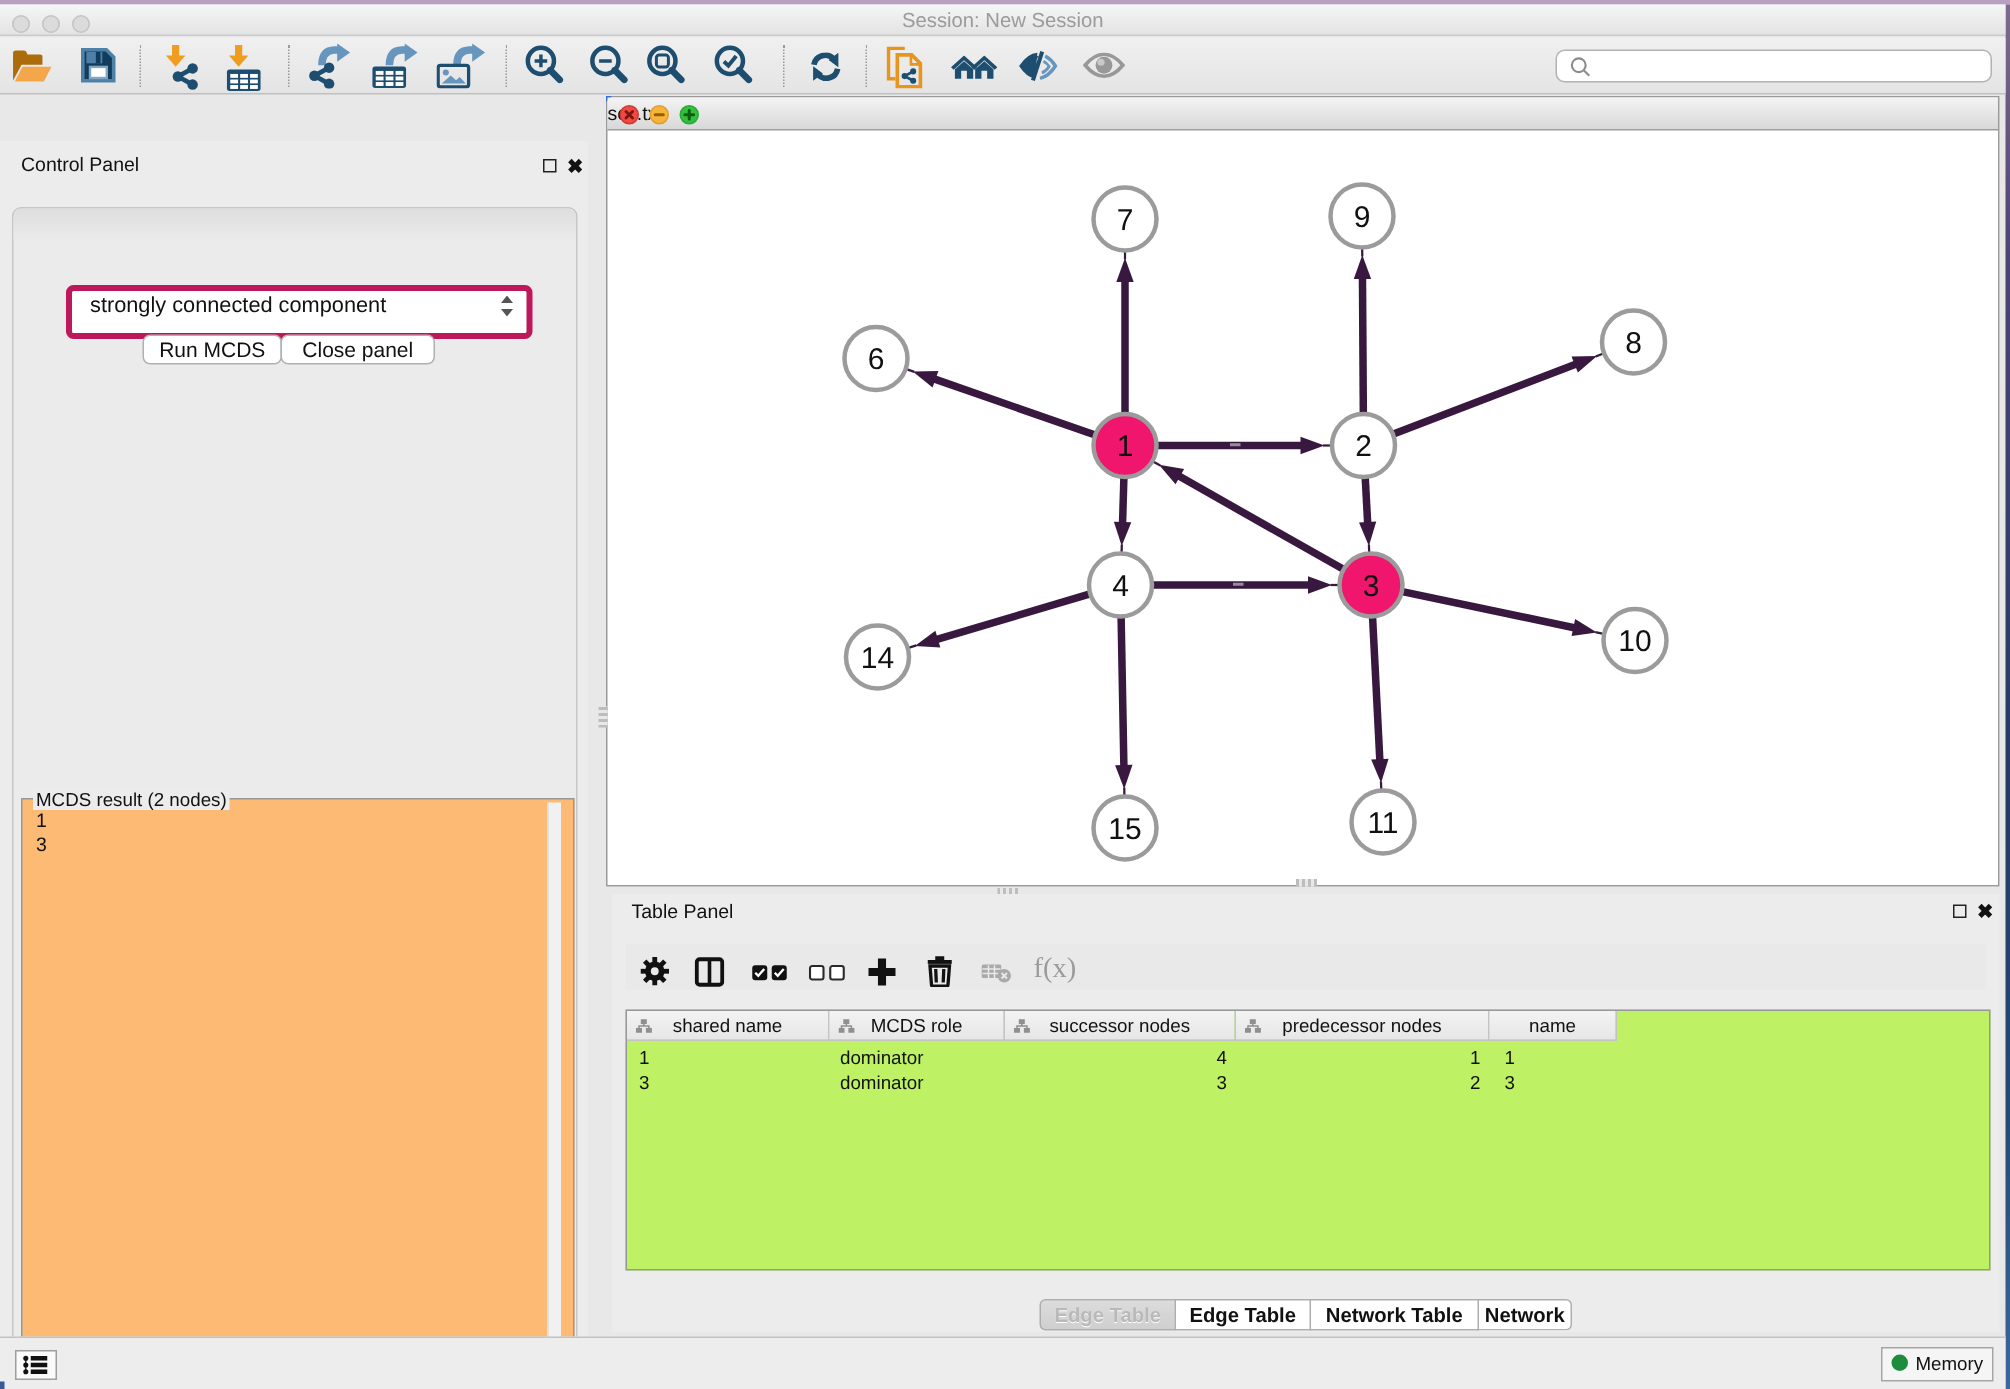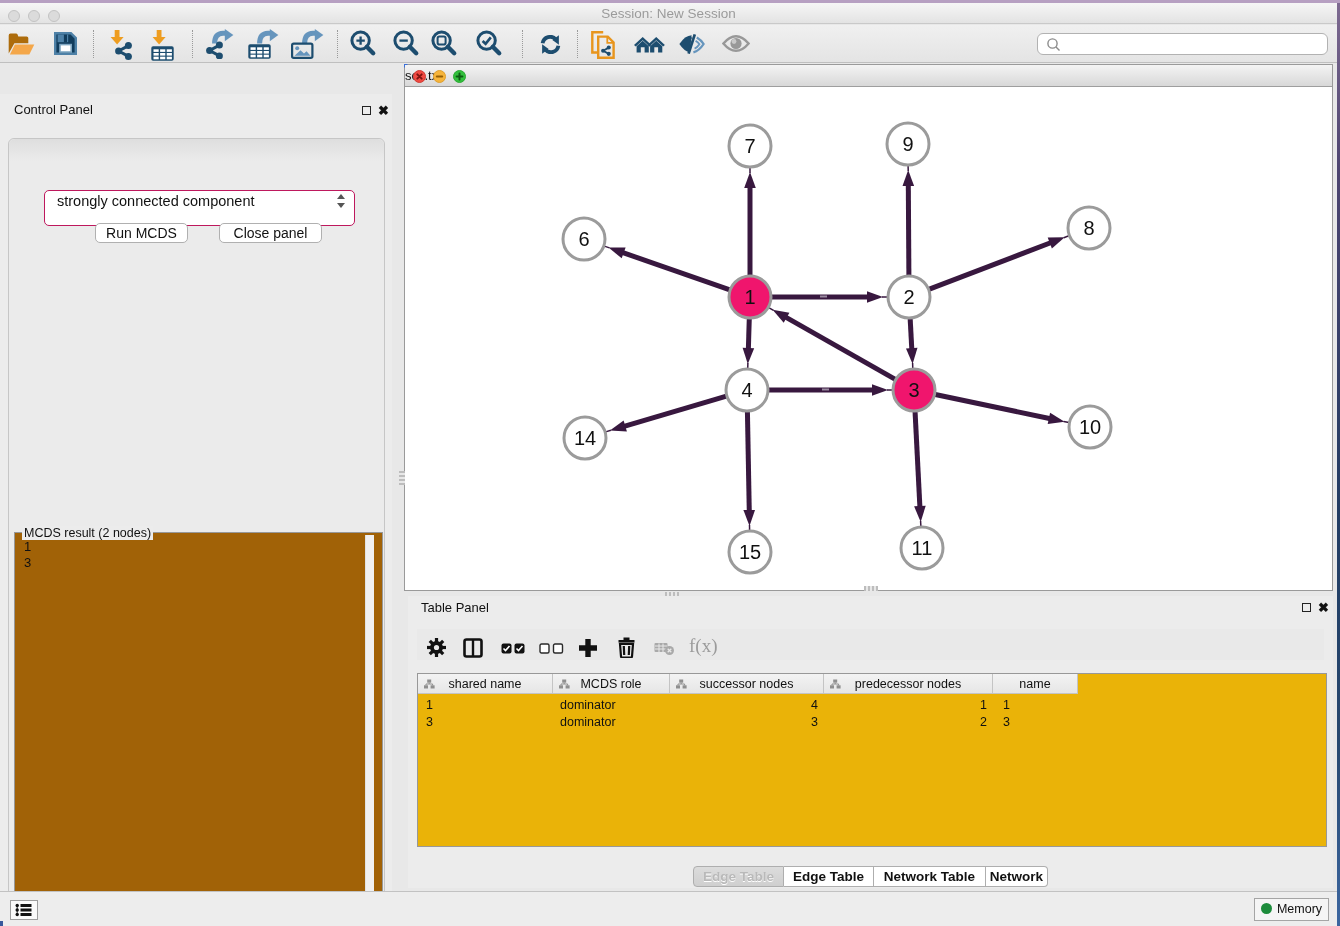--- a/index.html
+++ b/index.html
@@ -22,37 +22,37 @@
 .wicon-sq { position:absolute; width:9px; height:9px; border:1.5px solid #222; }
 .wicon-x { position:absolute; font-size:13px; font-weight:bold; color:#111; line-height:13px; }
 #cp-content { position:absolute; left:8px; top:44px; width:377px; height:770px; border:1px solid #c6c6c6; border-radius:6px; background:#ebebeb; }
 #cp-content:before { content:""; position:absolute; left:0; top:0; right:0; height:22px; background:linear-gradient(#dedede,#ebebeb); border-radius:6px 6px 0 0; }
 .tabrow { position:absolute; display:flex; }
 .tab { height:21px; line-height:20px; font-size:14px; text-align:center; background:#fff; border:1px solid #aeaeae; border-left:none; color:#111; }
 .tab.first { border-left:1px solid #aeaeae; border-radius:4px 0 0 4px; }
 .tab.last { border-radius:0 4px 4px 0; }
 .tab.sel { background:linear-gradient(#dcdcdc,#cfcfcf); color:#b9b9b9; text-shadow:0 1px 0 #fff; }
 #opt-label { left:0; top:74px; width:392px; text-align:center; font-size:14px; color:#111; }
-#dropdown { left:44px; top:96px; width:311px; height:36px; background:#fff; border:1px solid #be185d; border-radius:5px; font-size:14.5px; line-height:20px; padding-left:12px; color:#111; }
+#dropdown { left:44px; top:96px; width:311px; height:36px; background:#fff; border:4px solid #be185d; border-radius:5px; font-size:14.5px; line-height:20px; padding-left:12px; color:#111; }
 .btn { position:absolute; height:20px; background:#fff; border:1px solid #b0b0b0; border-radius:5px; font-size:14px; text-align:center; line-height:18px; color:#111; }
-#mcds-box { left:14px; top:438px; width:369px; height:365px; border:1px solid #989898; background:#a16207; }
+#mcds-box { left:14px; top:438px; width:369px; height:365px; border:1px solid #989898; background:#fdba74; }
 #mcds-legend { position:absolute; left:7px; top:-7px; background:#ececec; font-size:12.5px; color:#111; padding:0 2px; }
 #mcds-scroll { position:absolute; right:8px; top:2px; width:9px; height:357px; background:#f1f1f1; border-left:1px solid #e2e2e2; }
 #mcds-text { position:absolute; left:9px; top:6px; font-size:13px; color:#111; line-height:16px; }
 
 #netwin { left:404px; top:64px; width:929px; height:527px; background:#fff; border:1px solid #9a9a9a; }
 #nethead { position:absolute; left:0; top:0; width:100%; height:22px; background:linear-gradient(#f4f4f4,#d8d8d8); border-bottom:1px solid #9e9e9e; }
 #nethead .tl { position:absolute; top:4.5px; width:13px; height:13px; border-radius:50%; }
 #nethead .tl svg { display:block; }
 #net-title { width:100%; text-align:left; font-size:13px; font-weight:normal; color:#111; line-height:22px; }
 #bluecorner { position:absolute; left:-1px; top:-1px; width:0; height:0; border-top:4px solid #3a6fd8; border-right:4px solid transparent; }
 
 #tpanel { left:408px; top:596px; width:925px; height:292px; background:#ececec; }
 #ttoolbar { position:absolute; left:9px; top:33px; width:907px; height:31px; background:#e9e9e9; }
-#ttable { position:absolute; left:9px; top:77px; width:910px; height:174px; background:#eab308; border:1px solid #989898; }
+#ttable { position:absolute; left:9px; top:77px; width:910px; height:174px; background:#bef264; border:1px solid #989898; }
 .th { position:absolute; top:0; height:20px; background:linear-gradient(#f3f3f3,#e6e6e6); border-right:1px solid #c4c4c4; border-bottom:1px solid #c4c4c4; font-size:12.5px; color:#111; text-align:center; line-height:20px; }
 .td { position:absolute; font-size:12.5px; color:#111; line-height:17px; }
 .btabs { position:absolute; display:flex; }
 .btab { height:21px; line-height:20px; font-size:13.5px; font-weight:bold; text-align:center; background:#fff; border:1px solid #aeaeae; border-left:none; color:#111; }
 
 #statusbar { left:0; top:891px; width:1337px; height:35px; background:#ededed; border-top:1px solid #c2c2c2; }
 #stbtn { position:absolute; left:10px; top:8px; width:28px; height:20px; background:#fafafa; border:1px solid #9e9e9e; }
 #membtn { position:absolute; left:1254px; top:6px; width:75px; height:23px; background:#f5f5f5; border:1px solid #a5a5a5; font-size:12.5px; color:#111; line-height:21px; text-align:center; }
 </style>
 </head>
@@ -231,21 +231,21 @@
   <div class="wicon-sq" style="left:362px;top:12px;"></div>
   <div class="wicon-x" style="left:378px;top:10px;">✖</div>
   <div id="cp-content"></div>
   <div class="abs" id="dropdown">strongly connected component
     <svg width="10" height="14" style="position:absolute;right:8px;top:3px;" viewBox="0 0 10 14">
         <polygon points="5,0 9,5 1,5" fill="#555"></polygon>
         <polygon points="5,14 9,9 1,9" fill="#555"></polygon>
       </svg>
   </div>
   <div class="btn" style="left:95px;top:129px;width:93px;">Run MCDS</div>
-  <div class="btn" style="left:219px;top:129px;width:103px;">Close panel</div>
+  <div class="btn" style="left:187px;top:129px;width:103px;">Close panel</div>
   <div class="abs" id="mcds-box">
     <div id="mcds-legend">MCDS result (2 nodes)</div>
     <div id="mcds-scroll"></div>
     <div id="mcds-text">1<br>3</div>
   </div>
 </div>
 
 <div class="abs" id="netwin">
   <div id="bluecorner"></div>
   <div id="nethead">

